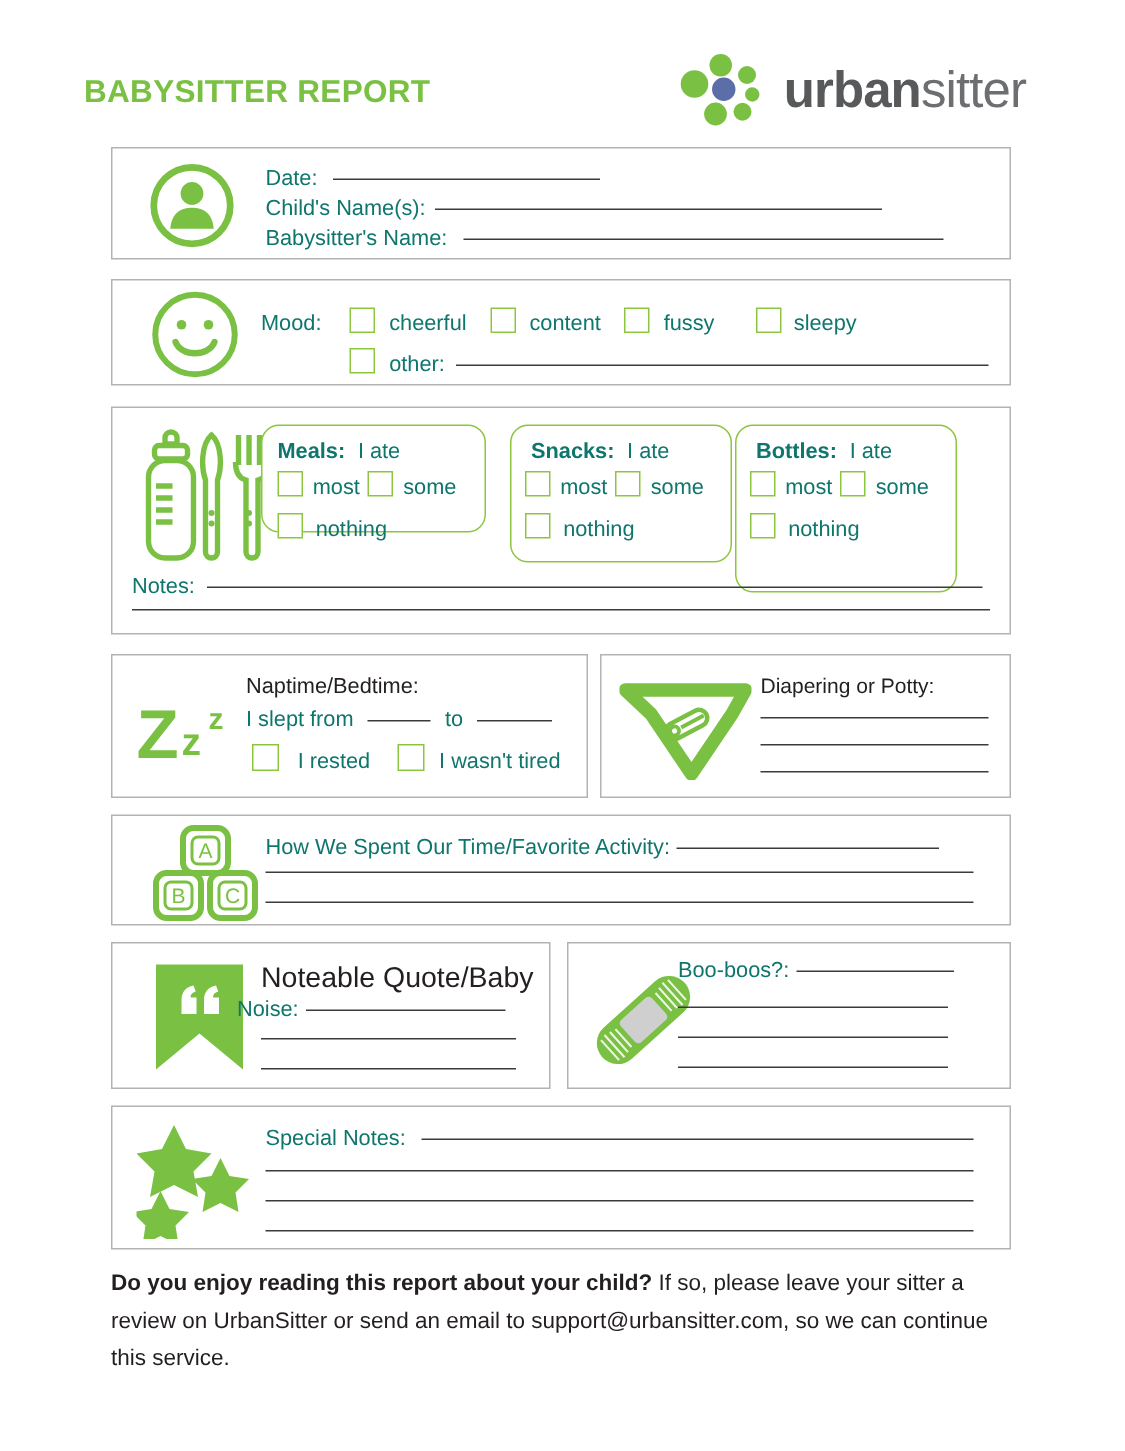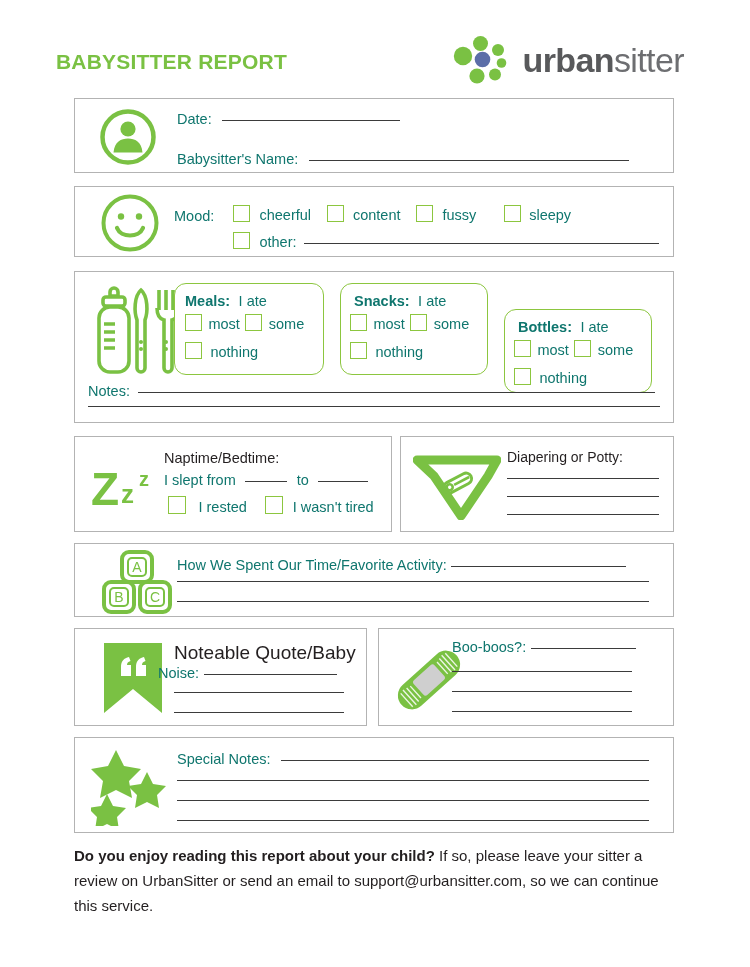--- a/index.html
+++ b/index.html
@@ -109,20 +109,24 @@
         <circle cx="29" cy="29" r="25.5" fill="none" stroke="#7ac143" stroke-width="4.5"></circle>
         <circle cx="29" cy="21" r="7.6" fill="#7ac143"></circle>
         <path d="M14.5 44.5 C15.5 33.5 22 30.5 29 30.5 C36 30.5 42.5 33.5 43.5 44.5 Z" fill="#7ac143"></path>
       </svg>
     </span>
 
     <div class="row" style="left:102px; top:11px;">
       <span class="lbl">Date:</span>
       <span class="rule" style="position:relative; display:inline-block; width:178px; border-bottom:1px solid #3b3b3b; margin-left:6px; vertical-align:3px;"></span>
     </div>
+    <div class="row" style="left:102px; top:31px;">
+      <span class="lbl">Child's Name(s):</span>
+      <span class="rule" style="position:relative; display:inline-block; width:298px; border-bottom:1px solid #3b3b3b; margin-left:2px; vertical-align:3px;"></span>
+    </div>
     <div class="row" style="left:102px; top:51px;">
       <span class="lbl">Babysitter's Name:</span>
       <span class="rule" style="position:relative; display:inline-block; width:320px; border-bottom:1px solid #3b3b3b; margin-left:6px; vertical-align:3px;"></span>
     </div>
   </div>
 
   <div class="box" style="left:74px; top:186px; width:600px; height:71px;">
     <span style="position:absolute; left:25px; top:6px;">
       <svg width="60" height="60" viewBox="0 0 60 60">
         <circle cx="30" cy="30" r="26.5" fill="none" stroke="#7ac143" stroke-width="4"></circle>
@@ -172,21 +176,21 @@
         </g>
         <g fill="#7ac143">
           <circle cx="50" cy="58" r="2"></circle>
             <circle cx="50" cy="65" r="2"></circle>
           <circle cx="75" cy="58" r="2"></circle>
             <circle cx="75" cy="65" r="2"></circle>
         </g>
       </svg>
     </span>
 
-    <div class="gbox" style="left:99px; top:11px; width:150px; height:92px;">
+    <div class="gbox" style="left:99px; top:11px; width:150px; height:72px;">
       <div class="row" style="left:10px; top:8px;">
         <span class="lbl b">Meals:</span>
         <span class="lbl" style="margin-left:4px;">I ate</span>
       </div>
       <div class="row" style="left:10px; top:30px;">
         <span class="cbox cbox-lg"></span>
         <span class="lbl" style="margin-left:2px;">most</span>
         <span class="cbox cbox-lg" style="margin-left:1px;"></span>
         <span class="lbl" style="margin-left:2px;">some</span>
       </div>
@@ -206,21 +210,21 @@
         <span class="lbl" style="margin-left:2px;">most</span>
         <span class="cbox cbox-lg" style="margin-left:1px;"></span>
         <span class="lbl" style="margin-left:2px;">some</span>
       </div>
       <div class="row" style="left:9px; top:58px;">
         <span class="cbox cbox-lg"></span>
         <span class="lbl" style="margin-left:4px;">nothing</span>
       </div>
     </div>
 
-    <div class="gbox" style="left:429px; top:11px; width:148px; height:84px;margin-top:26px;">
+    <div class="gbox" style="left:415px; top:11px; width:148px; height:112px;">
       <div class="row" style="left:13px; top:8px;">
         <span class="lbl b">Bottles:</span>
         <span class="lbl" style="margin-left:4px;">I ate</span>
       </div>
       <div class="row" style="left:9px; top:30px;">
         <span class="cbox cbox-lg"></span>
         <span class="lbl" style="margin-left:2px;">most</span>
         <span class="cbox cbox-lg" style="margin-left:1px;"></span>
         <span class="lbl" style="margin-left:2px;">some</span>
       </div>

